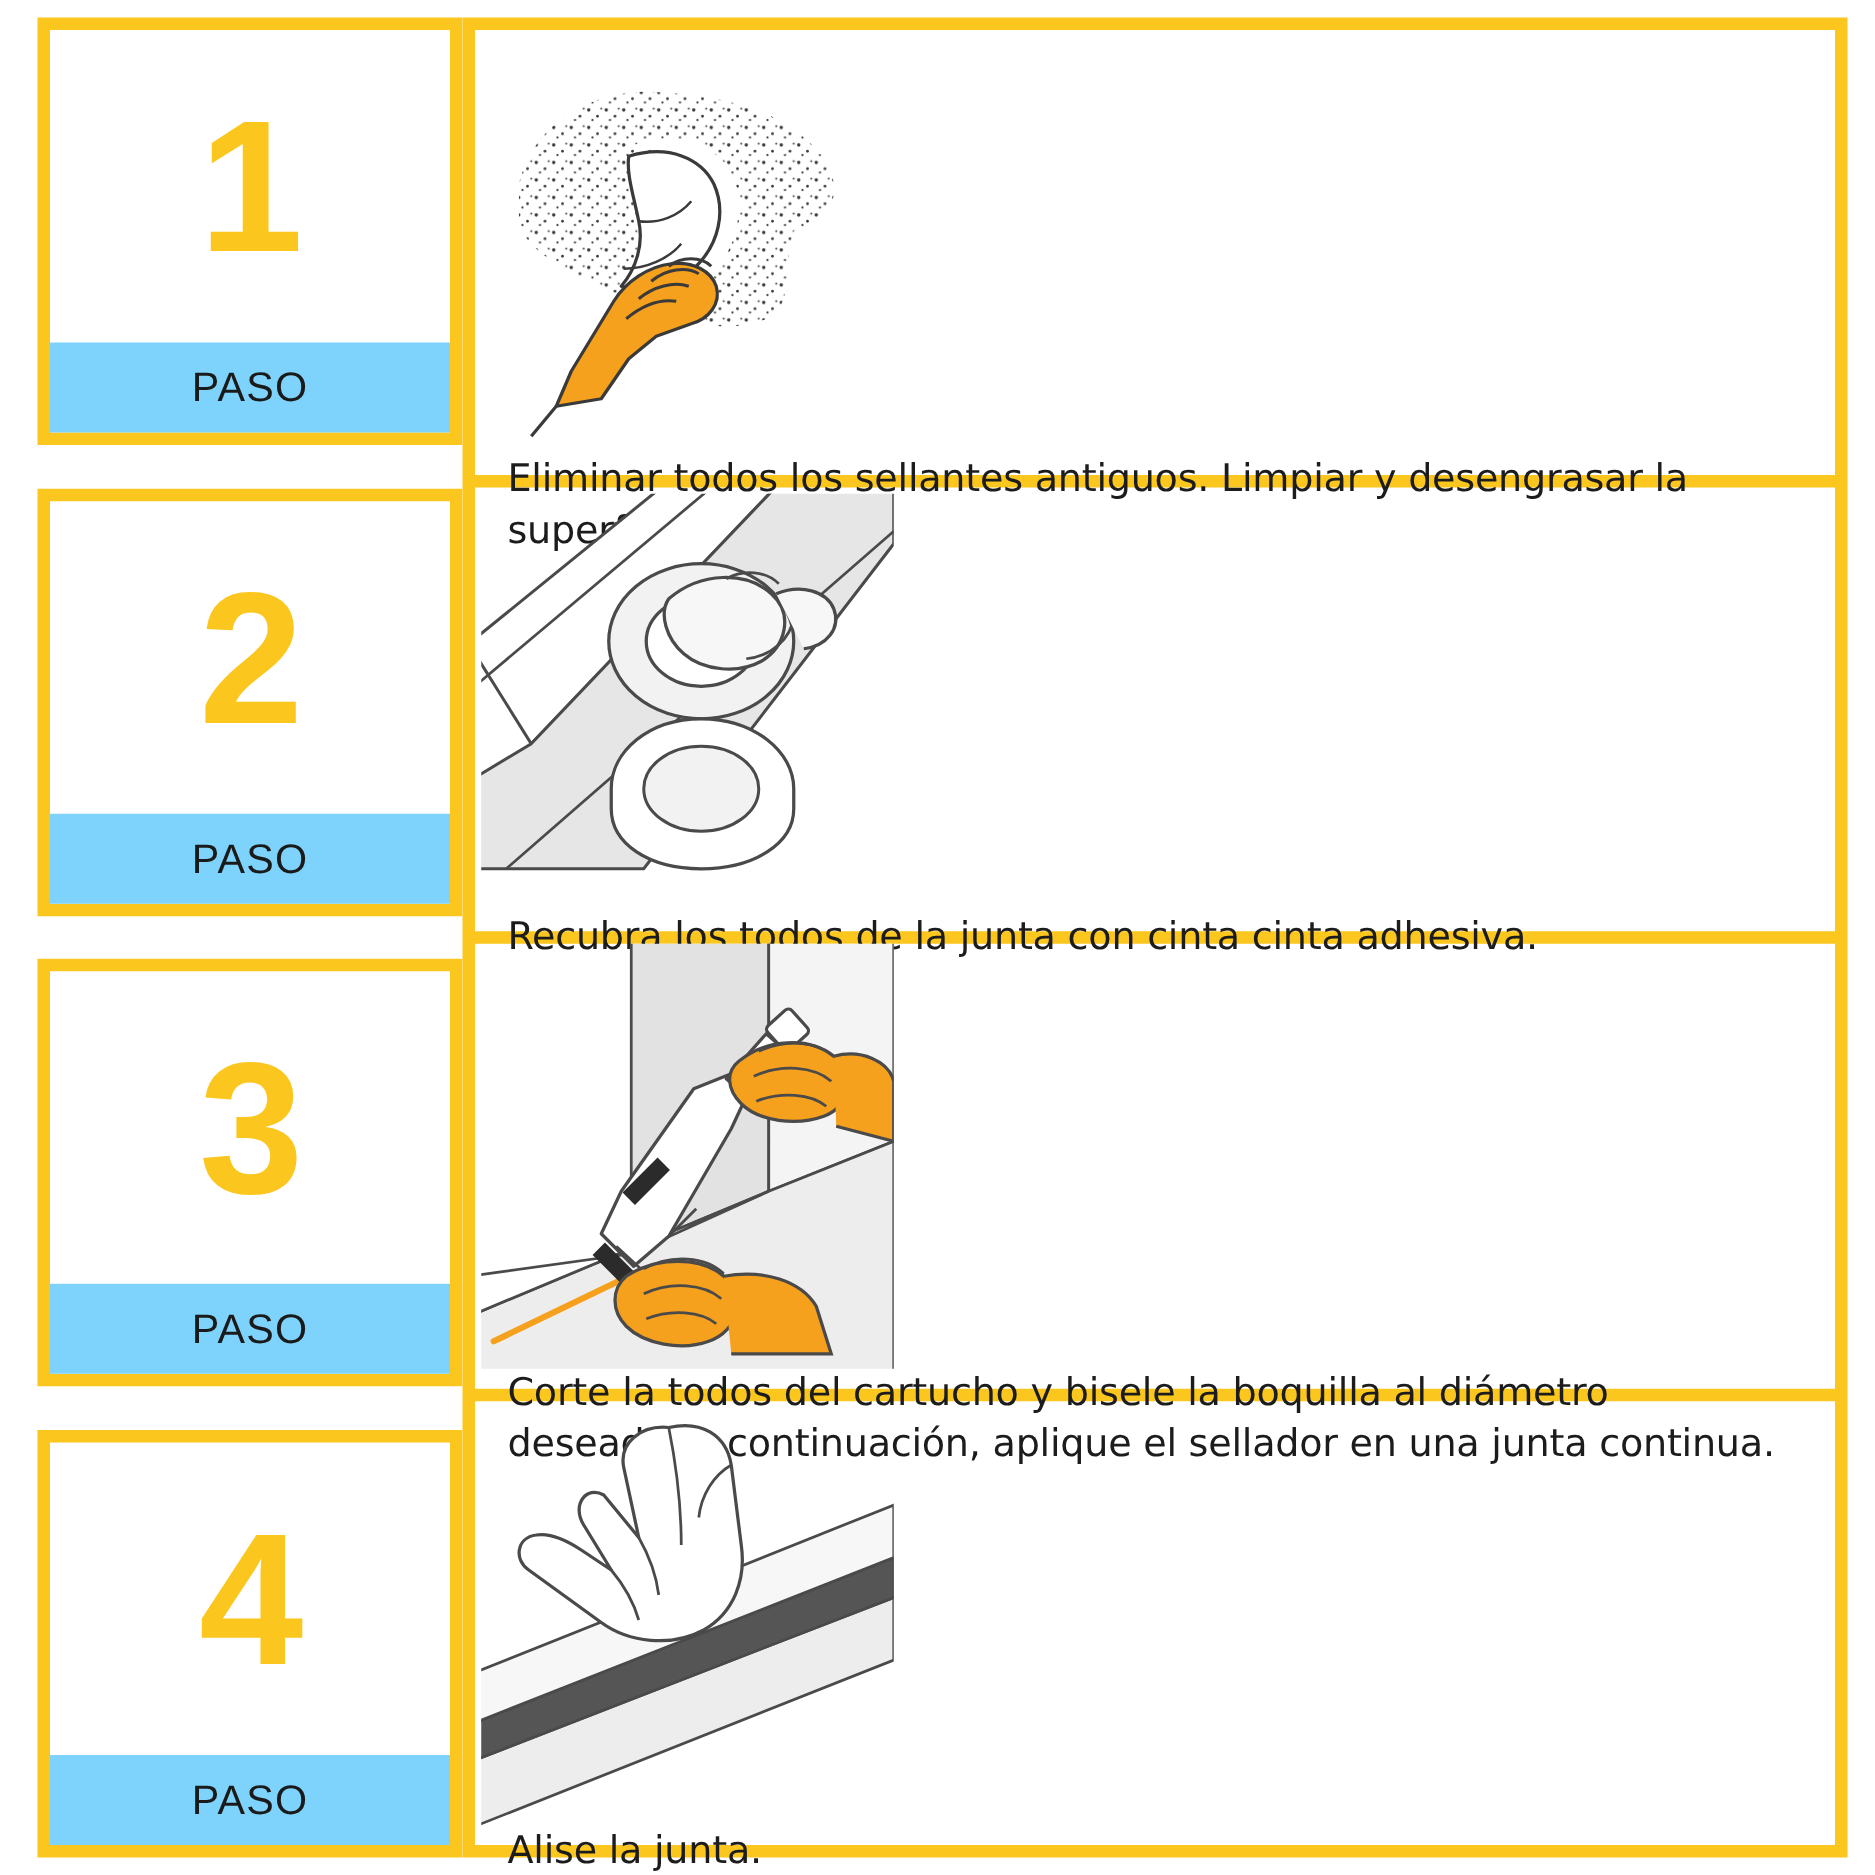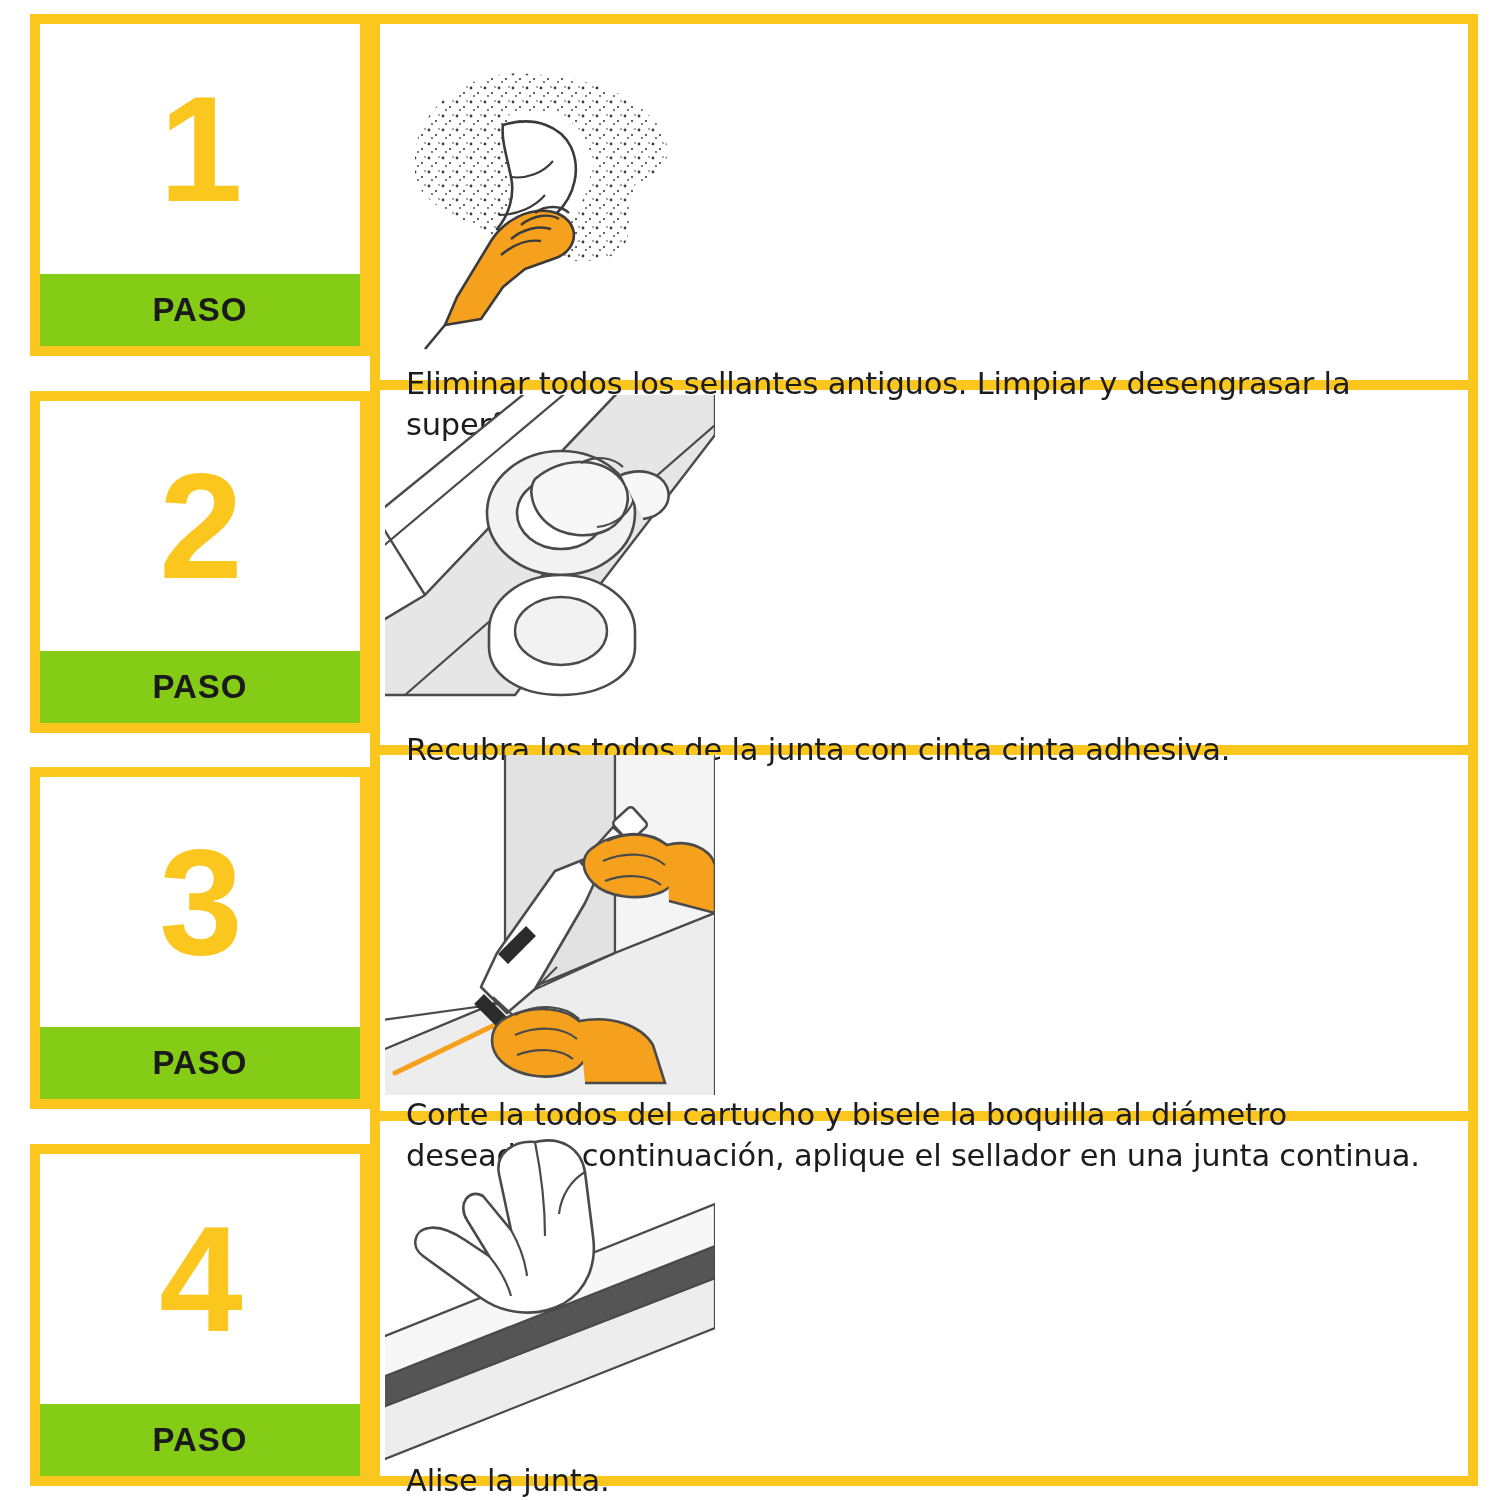--- a/index.html
+++ b/index.html
@@ -49,24 +49,24 @@
     align-items: center;
     justify-content: center;
     font-size: 150px;
     font-weight: bold;
     color: #FBC61D;
     line-height: 1;
     letter-spacing: -2px;
   }
   .step-word {
     height: 72px;
-    background: #84cc16;
+    background: #7dd3fc;
     color: #1a1a1a;
     font-size: 33px;
-    font-weight: bold;
+    font-weight: normal;
     letter-spacing: 1px;
     display: flex;
     align-items: center;
     justify-content: center;
     text-align: center;
   }
 
   
   .content-col {
     flex: 1 1 auto;

